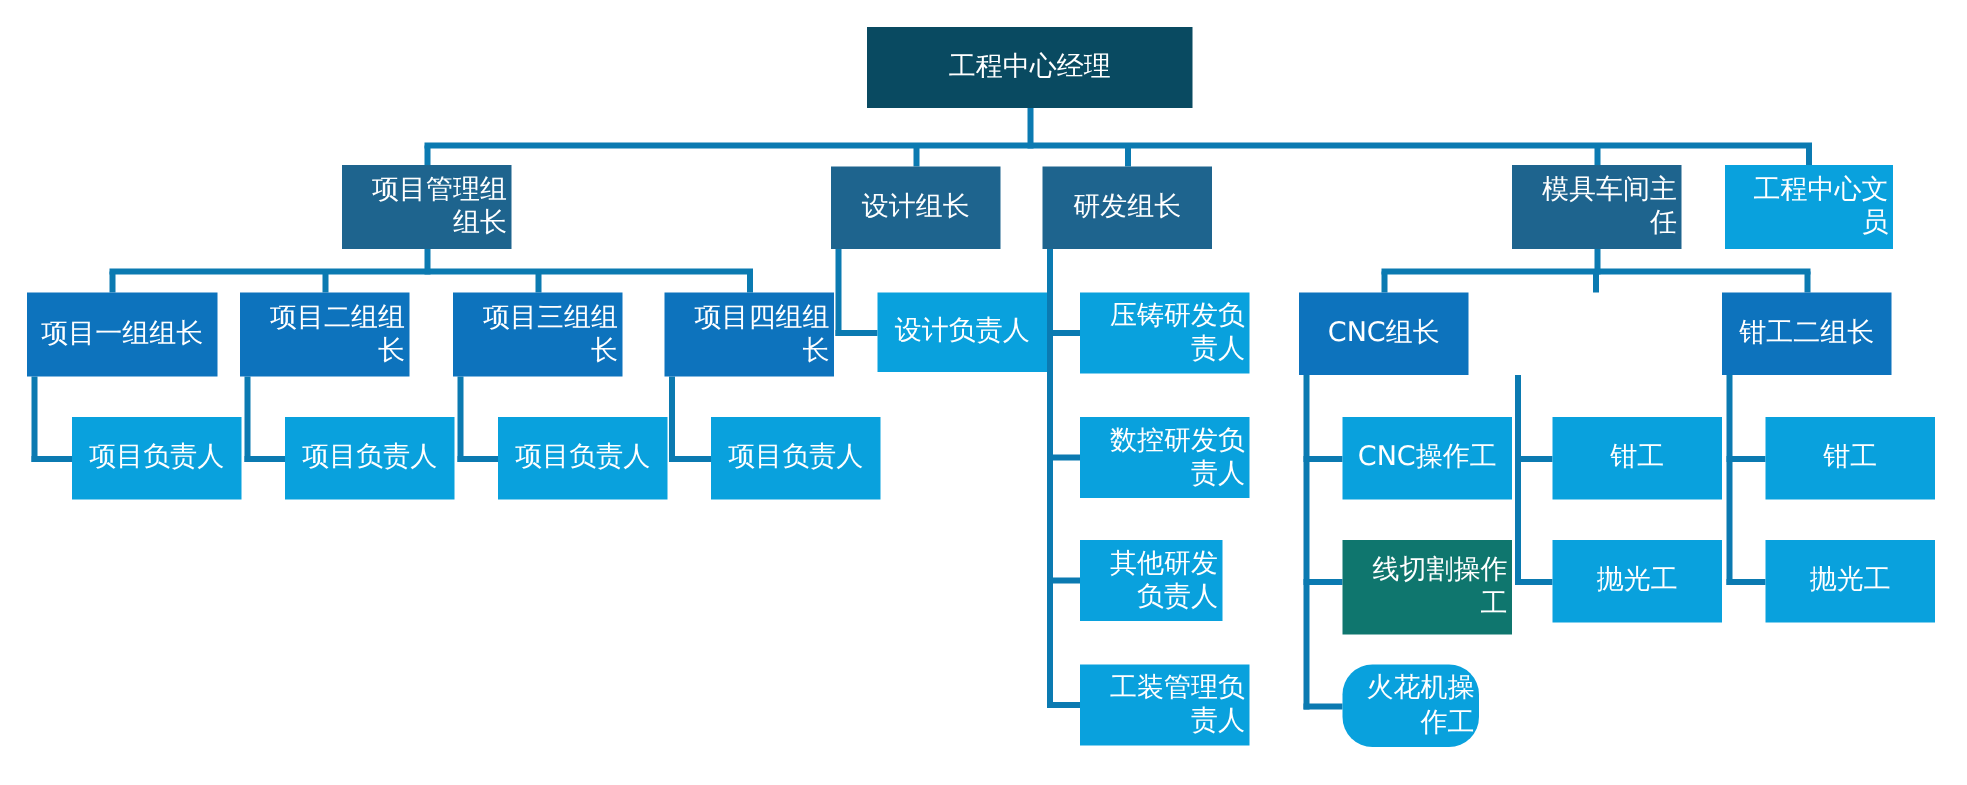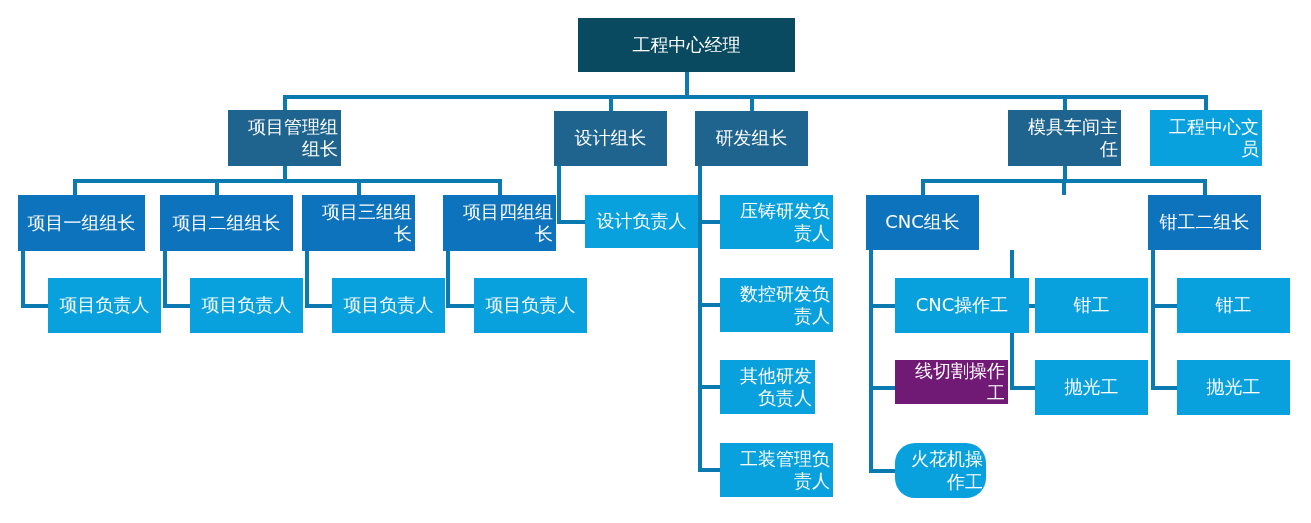--- a/index.html
+++ b/index.html
@@ -93,21 +93,21 @@
     </div>
     <div class="node" style="left: 1008px; top: 110px; width: 113px; height: 56px; background: rgb(30, 100, 142); color: rgb(255, 255, 255);">
       <span>模具车间主任</span>
     </div>
     <div class="node" style="left: 1150px; top: 110px; width: 112px; height: 56px; background: rgb(9, 161, 221); color: rgb(255, 255, 255);">
       <span>工程中心文员</span>
     </div>
     <div class="node" style="left: 18px; top: 195px; width: 127px; height: 56px; background: rgb(13, 115, 189); color: #ffffff;">
       <span>项目一组组长</span>
     </div>
-    <div class="node" style="left: 160px; top: 195px; width: 133px; height: 56px; background: rgb(13, 115, 189); color: rgb(255, 255, 255);">
+    <div class="node" style="left: 160px; top: 195px; width: 113px; height: 56px; background: rgb(13, 115, 189); color: rgb(255, 255, 255);">
       <span>项目二组组长</span>
     </div>
     <div class="node" style="left: 443px; top: 195px; width: 113px; height: 56px; background: rgb(13, 115, 189); color: rgb(255, 255, 255);">
       <span>项目四组组长</span>
     </div>
     <div class="node" style="left: 302px; top: 195px; width: 113px; height: 56px; background: rgb(13, 115, 189); color: rgb(255, 255, 255);">
       <span>项目三组组长</span>
     </div>
     <div class="node" style="left: 48px; top: 278px; width: 113px; height: 55px; background: rgb(9, 161, 221); color: rgb(255, 255, 255);">
       <span>项目负责人</span>
@@ -135,24 +135,24 @@
     </div>
     <div class="node" style="left: 720px; top: 443px; width: 113px; height: 54px; background: rgb(9, 161, 221); color: rgb(255, 255, 255);">
       <span>工装管理负责人</span>
     </div>
     <div class="node" style="left: 866px; top: 195px; width: 113px; height: 55px; background: rgb(13, 115, 189); color: rgb(255, 255, 255);">
       <span>CNC组长</span>
     </div>
     <div class="node" style="left: 1148px; top: 195px; width: 113px; height: 55px; background: rgb(13, 115, 189); color: rgb(255, 255, 255);">
       <span>钳工二组长</span>
     </div>
-    <div class="node" style="left: 895px; top: 278px; width: 134px; height: 55px; background: rgb(9, 161, 221); color: rgb(255, 255, 255);">
+    <div class="node" style="left: 895px; top: 278px; width: 113px; height: 55px; background: rgb(9, 161, 221); color: rgb(255, 255, 255);">
       <span>CNC操作工</span>
     </div>
-    <div class="node" style="left: 895px; top: 360px; width: 113px; height: 44px; background: #701a75; color: rgb(255, 255, 255);">
+    <div class="node" style="left: 895px; top: 360px; width: 113px; height: 63px; background: #0f766e; color: rgb(255, 255, 255);">
       <span>线切割操作工</span>
     </div>
     <div class="node" style="left: 895px; top: 443px; width: 91px; height: 55px; background: rgb(9, 161, 221); color: rgb(255, 255, 255); border-radius: 20px;">
       <span>火花机操作工</span>
     </div>
     <div class="node" style="left: 1035px; top: 278px; width: 113px; height: 55px; background: rgb(9, 161, 221); color: rgb(255, 255, 255);">
       <span>钳工</span>
     </div>
     <div class="node" style="left: 1035px; top: 360px; width: 113px; height: 55px; background: rgb(9, 161, 221); color: rgb(255, 255, 255);">
       <span>抛光工</span>

